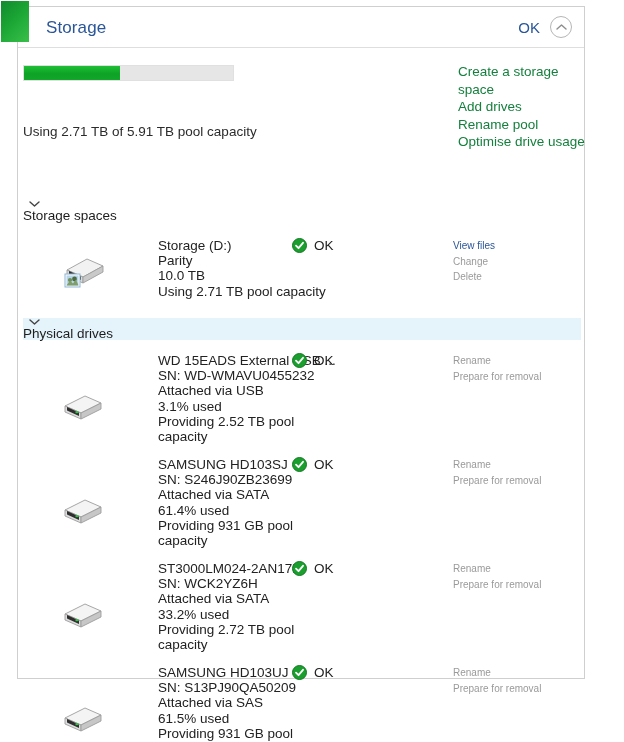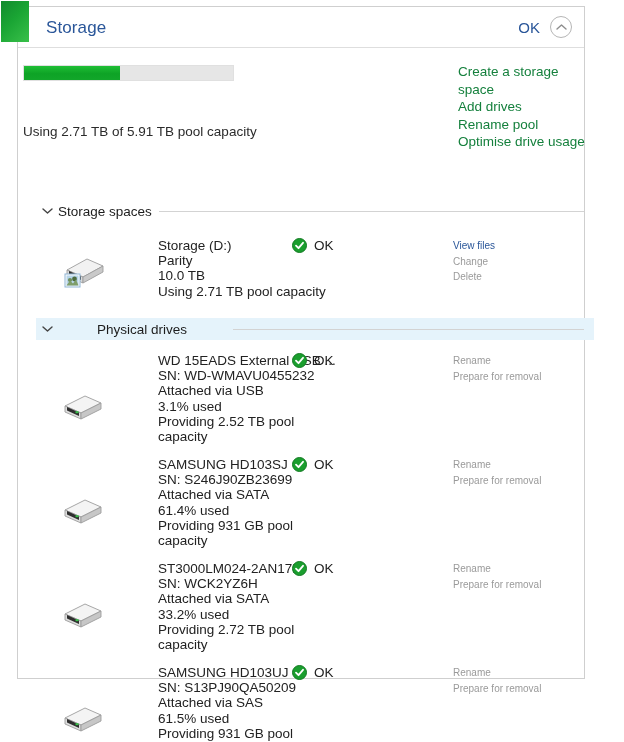--- a/index.html
+++ b/index.html
@@ -112,26 +112,27 @@
     width: 130px;
     font-size: 13.5px;
     line-height: 17.5px;
     color: #15803d;
   }
   .task-links div { cursor: default; }
 
   
   .section-hd {
     position: absolute;
-    left: 18px;
+    left: 5px;
     width: 558px;
     height: 22px;
     display: flex;
-    align-items: center;
+    align-items: flex-start;
     box-sizing: border-box;
+    flex-direction: column;
   }
   .section-hd.highlight { background: #e5f3fb; }
   .sec-chev {
     width: 22px;
     display: flex;
     justify-content: center;
     align-items: center;
   }
   .sec-label {
     font-size: 13.5px;
@@ -265,21 +266,21 @@
         </span>
         <span>OK</span>
       </div>
       <div class="entry-actions" id="ss-actions-0">
           <div class="act enabled">View files</div>
           <div class="act">Change</div>
           <div class="act">Delete</div>
         </div>
     </div>
 
-    <div class="section-hd highlight" style="top:270px;gap:39px;">
+    <div class="section-hd highlight" style="top:270px;">
       <div class="sec-chev">
         <svg width="11" height="8" viewBox="0 0 11 8" aria-hidden="true">
           <path d="M1 2 L5.5 6 L10 2" fill="none" stroke="#444444" stroke-width="1.4" stroke-linecap="round" stroke-linejoin="round"></path>
         </svg>
       </div>
       <div class="sec-label">Physical drives</div>
       <div class="sec-rule"></div>
     </div>
 
     <div id="pd-container">

